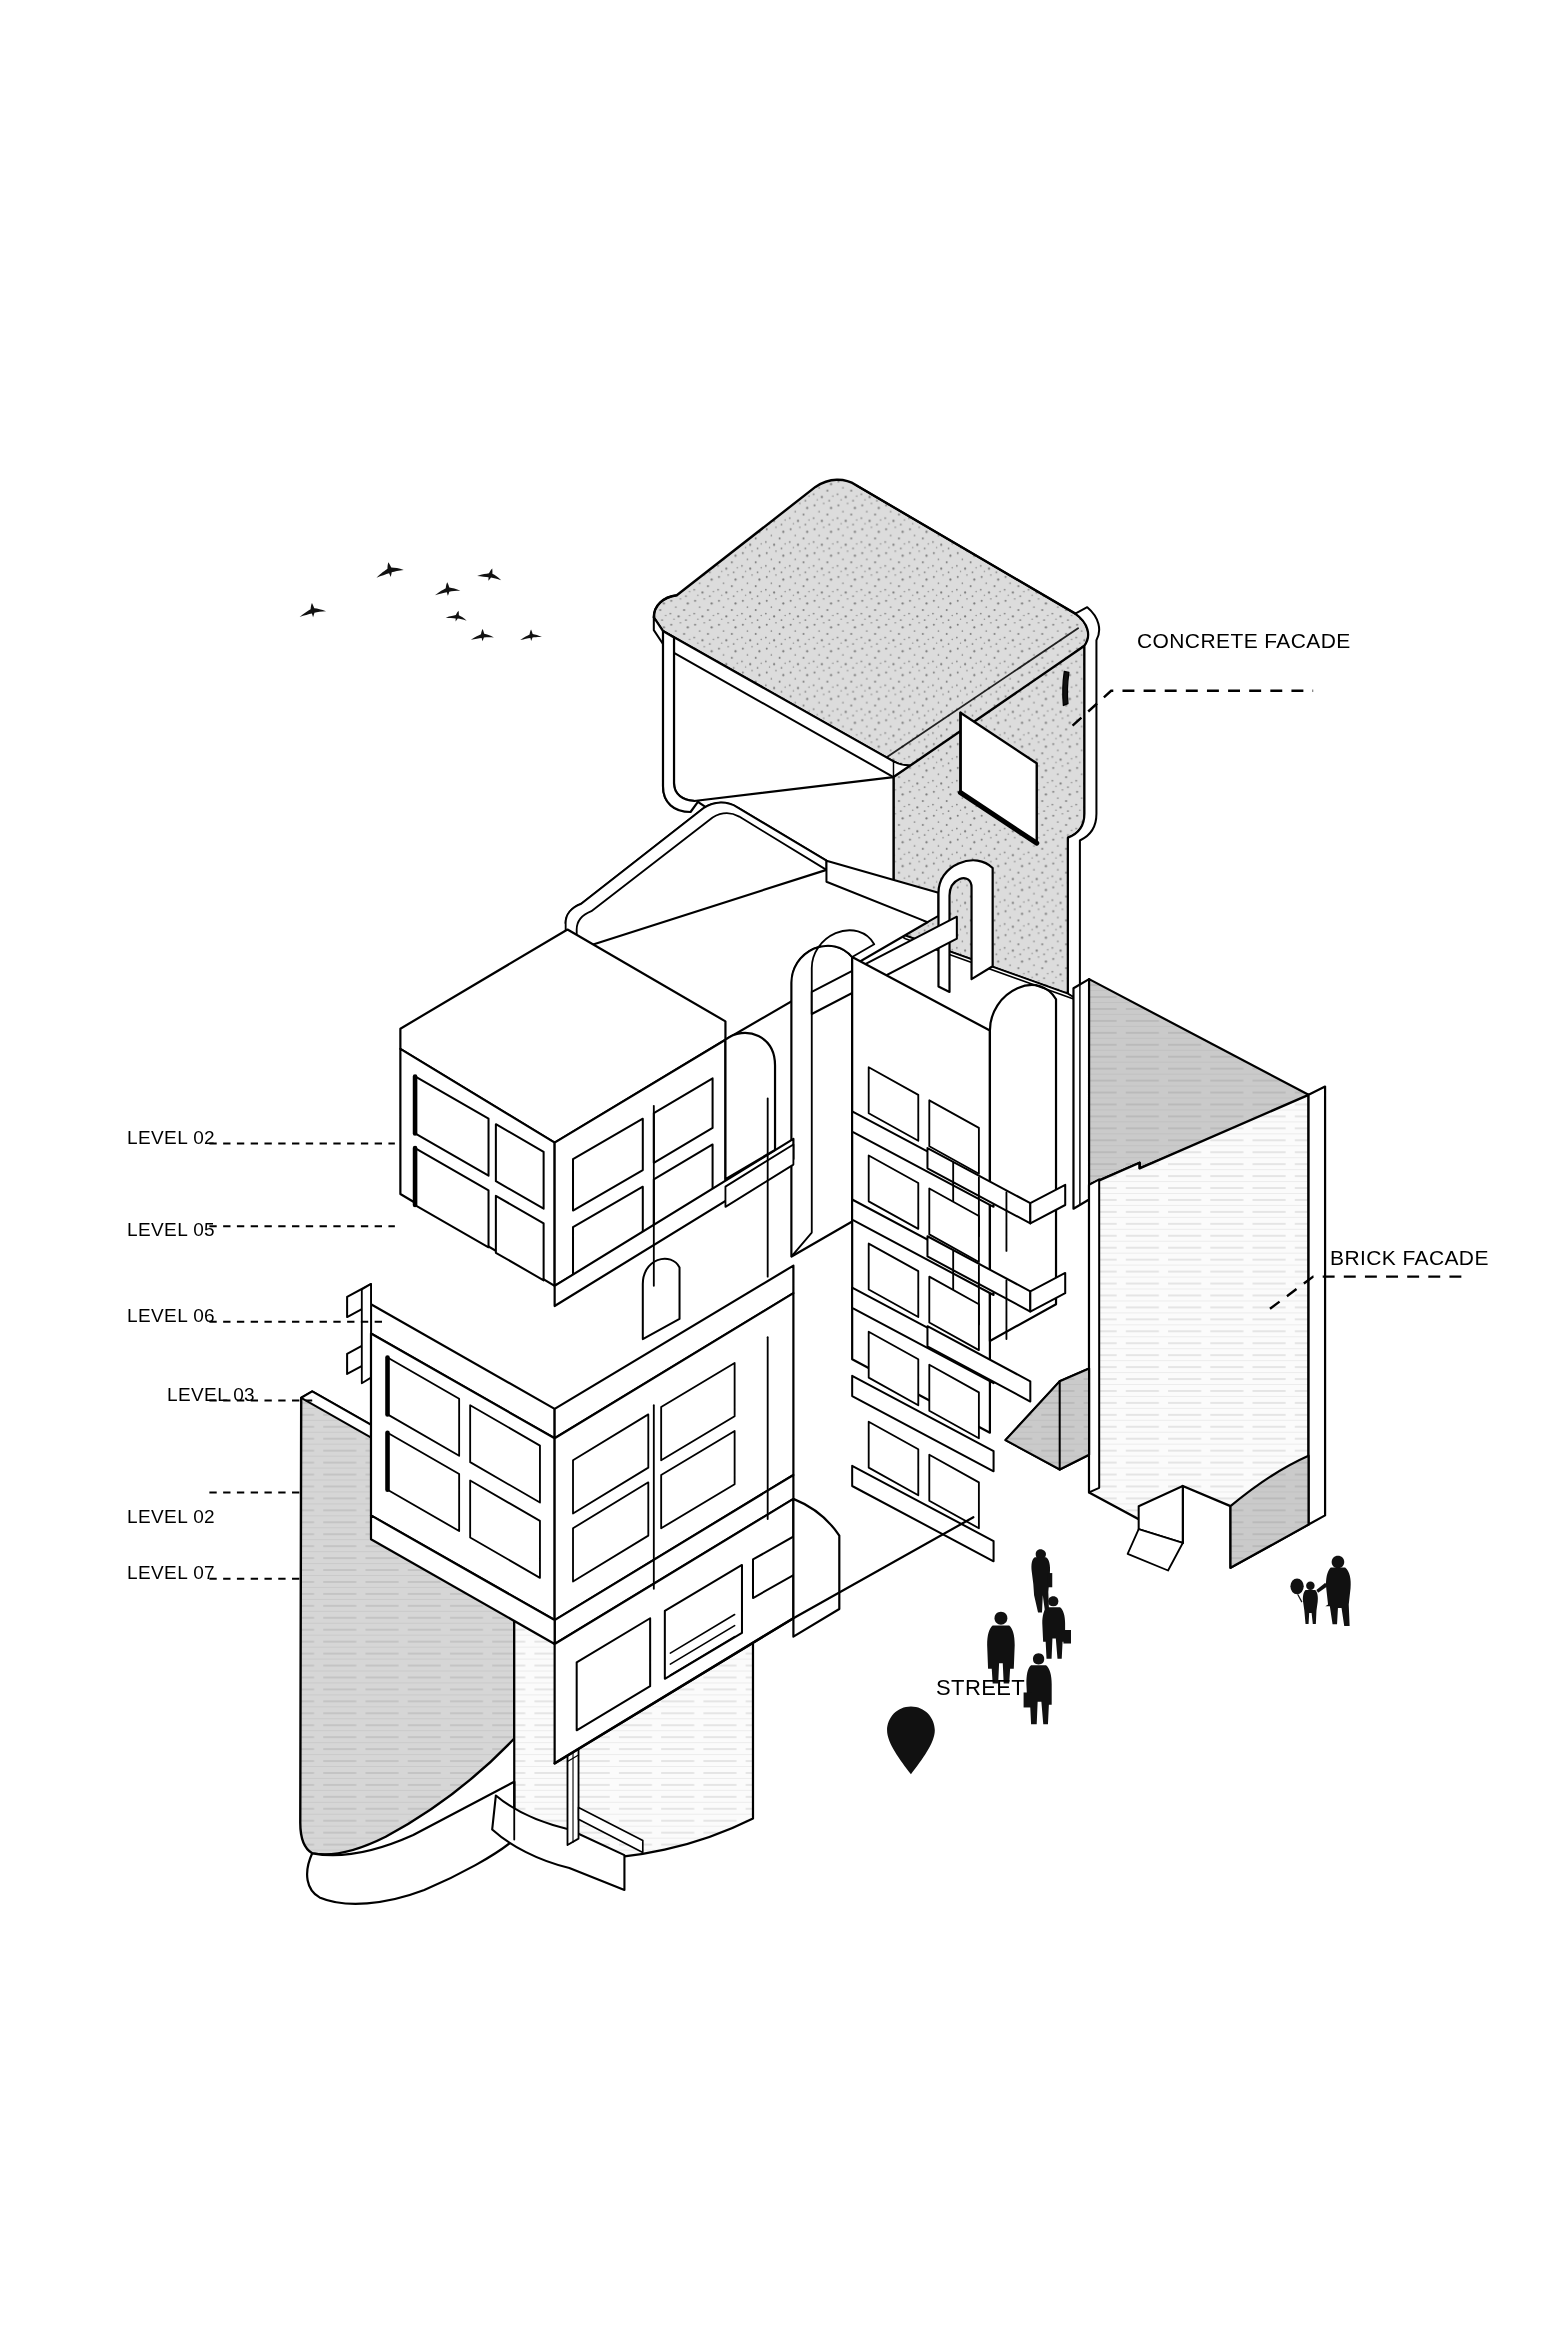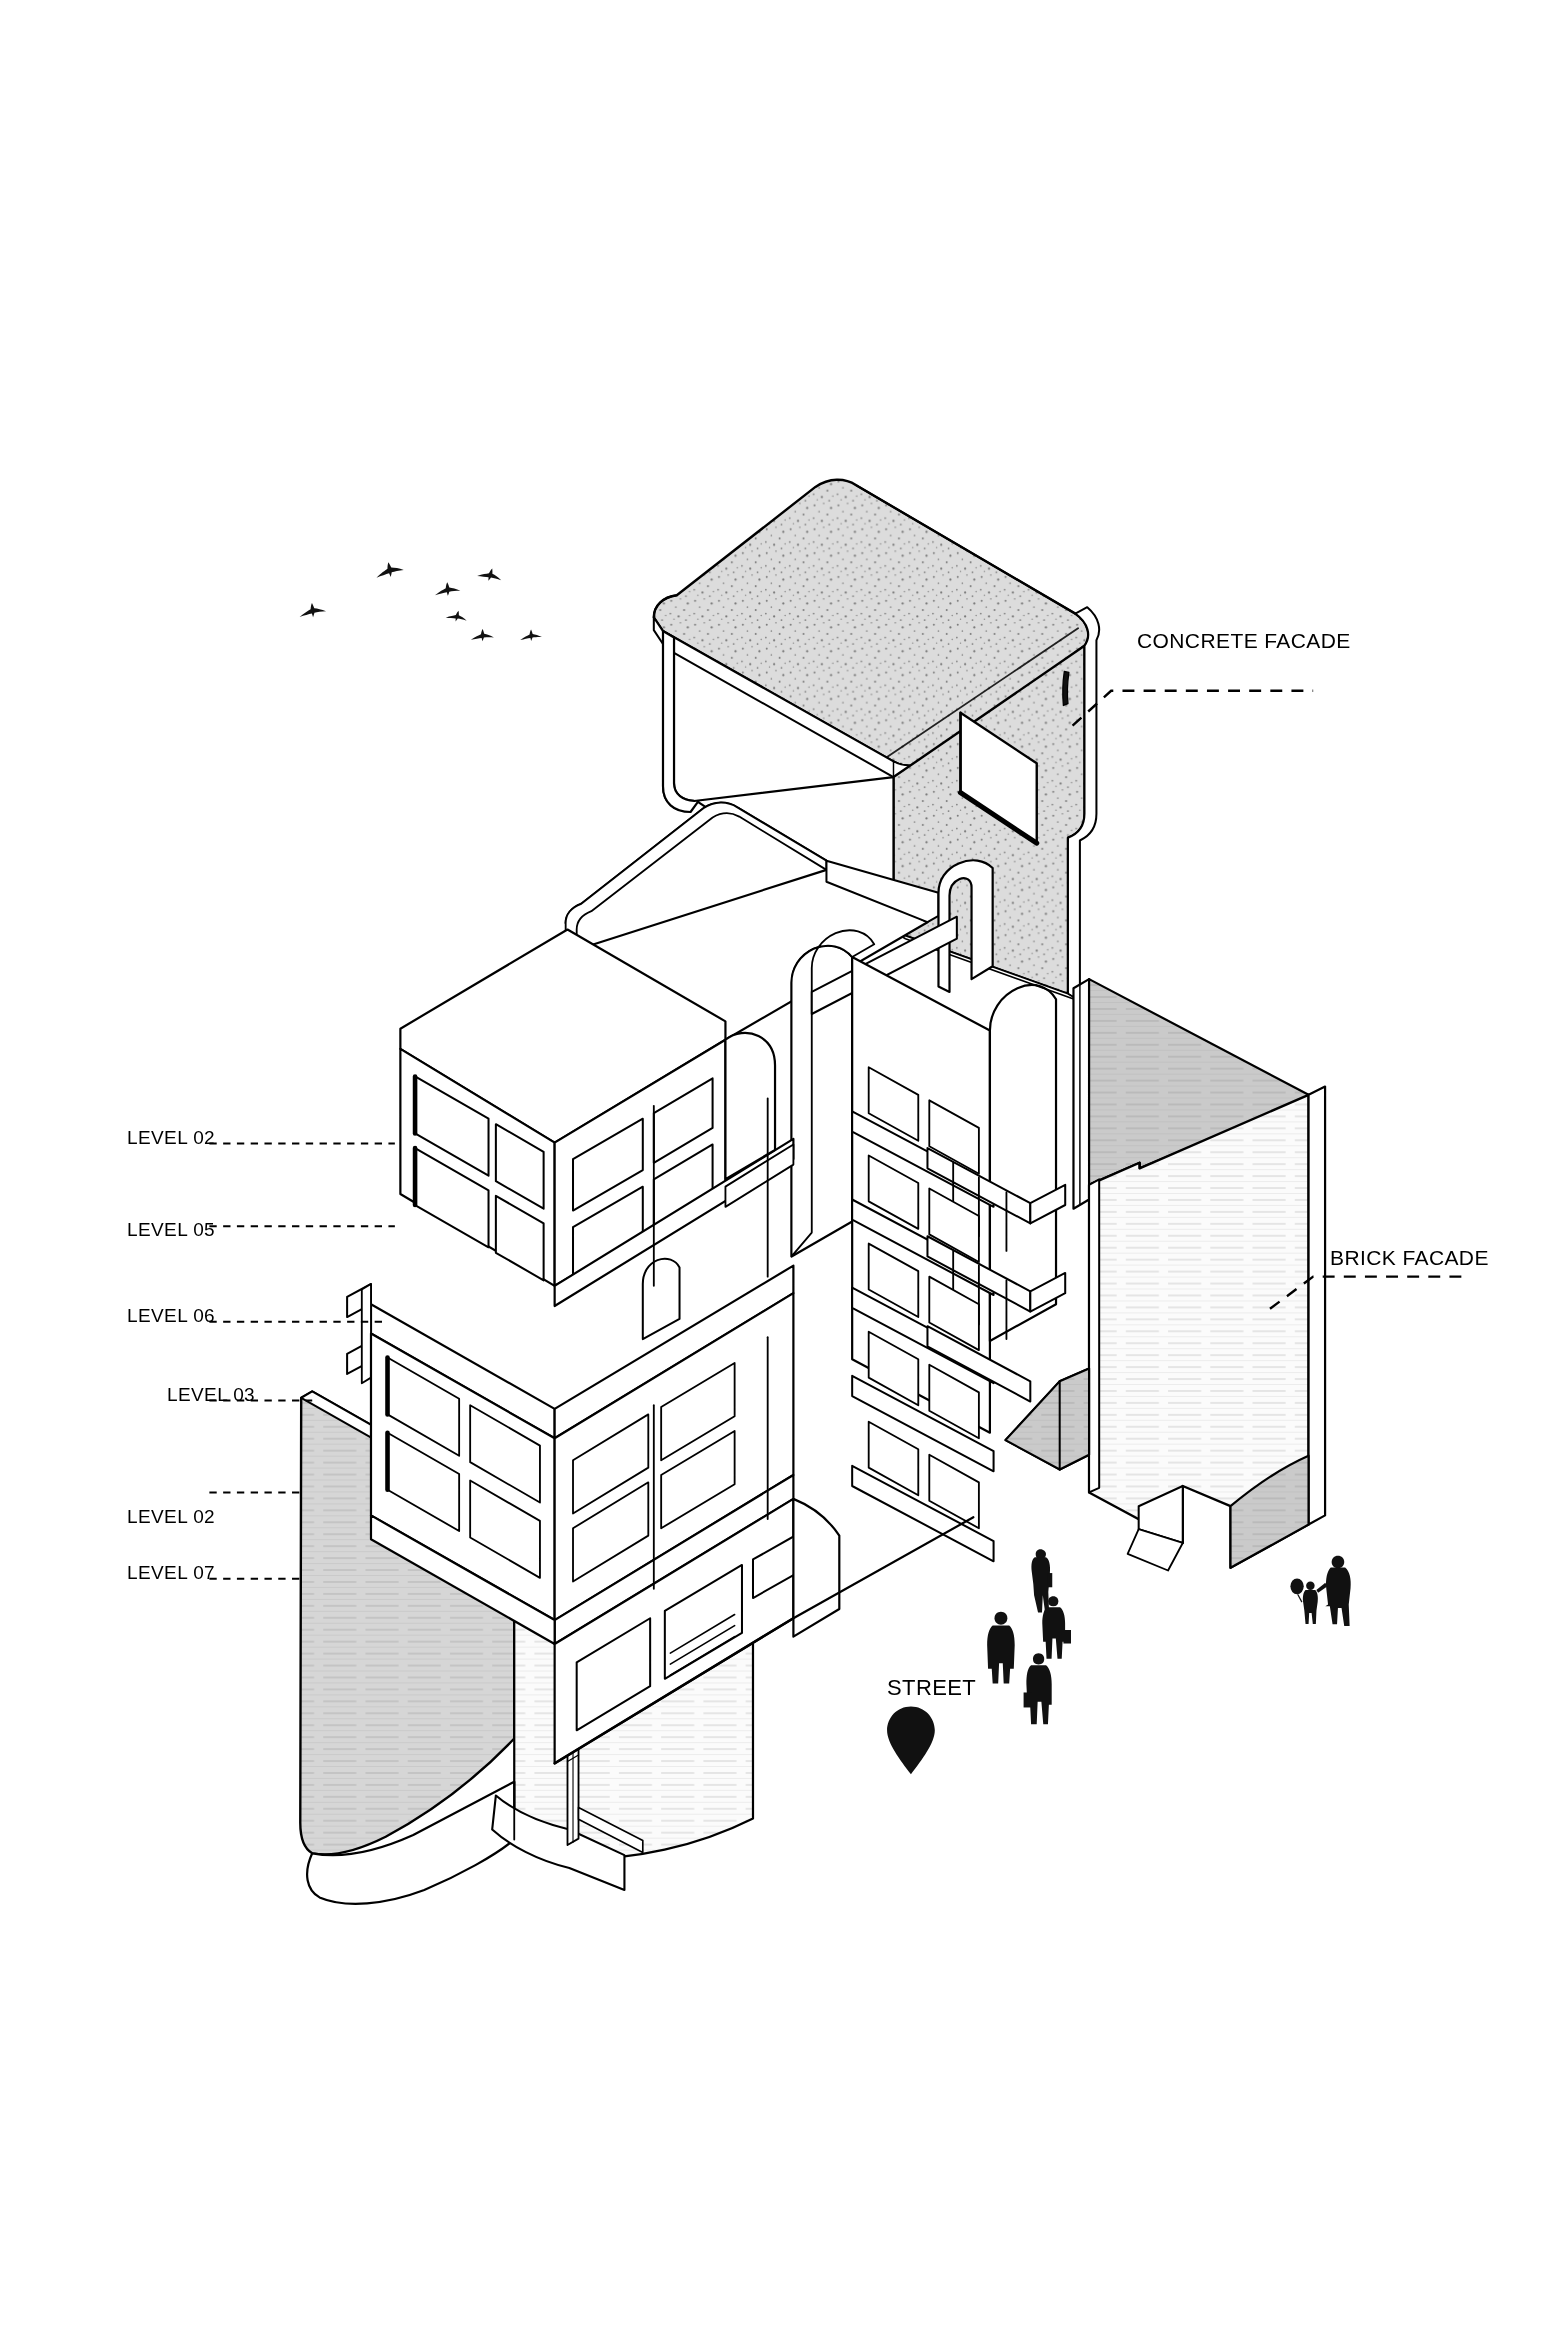--- a/index.html
+++ b/index.html
@@ -535,16 +535,16 @@
   <div class="lbl lbl-level" style="left:127px; top:1128px;">LEVEL 02</div>
   <div class="lbl lbl-level" style="left:127px; top:1210px;margin-top:10px;">LEVEL 05</div>
   <div class="lbl lbl-level" style="left:127px; top:1306px;">LEVEL 06</div>
   <div class="lbl lbl-level" style="left:127px; top:1385px;margin-left:40px;">LEVEL 03</div>
   <div class="lbl lbl-level" style="left:127px; top:1507px;">LEVEL 02</div>
   <div class="lbl lbl-level" style="left:127px; top:1563px;">LEVEL 07</div>
 
   <div class="lbl lbl-callout" style="left:1137px; top:630px;">CONCRETE FACADE</div>
   <div class="lbl lbl-callout" style="left:1330px; top:1247px;">BRICK FACADE</div>
 
-  <div class="lbl lbl-street" style="left:887px; top:1677px;text-align:right;">STREET</div>
+  <div class="lbl lbl-street" style="left:936px; top:1677px;text-align:right;">STREET</div>
 
 </div>
 
 
 </body></html>

